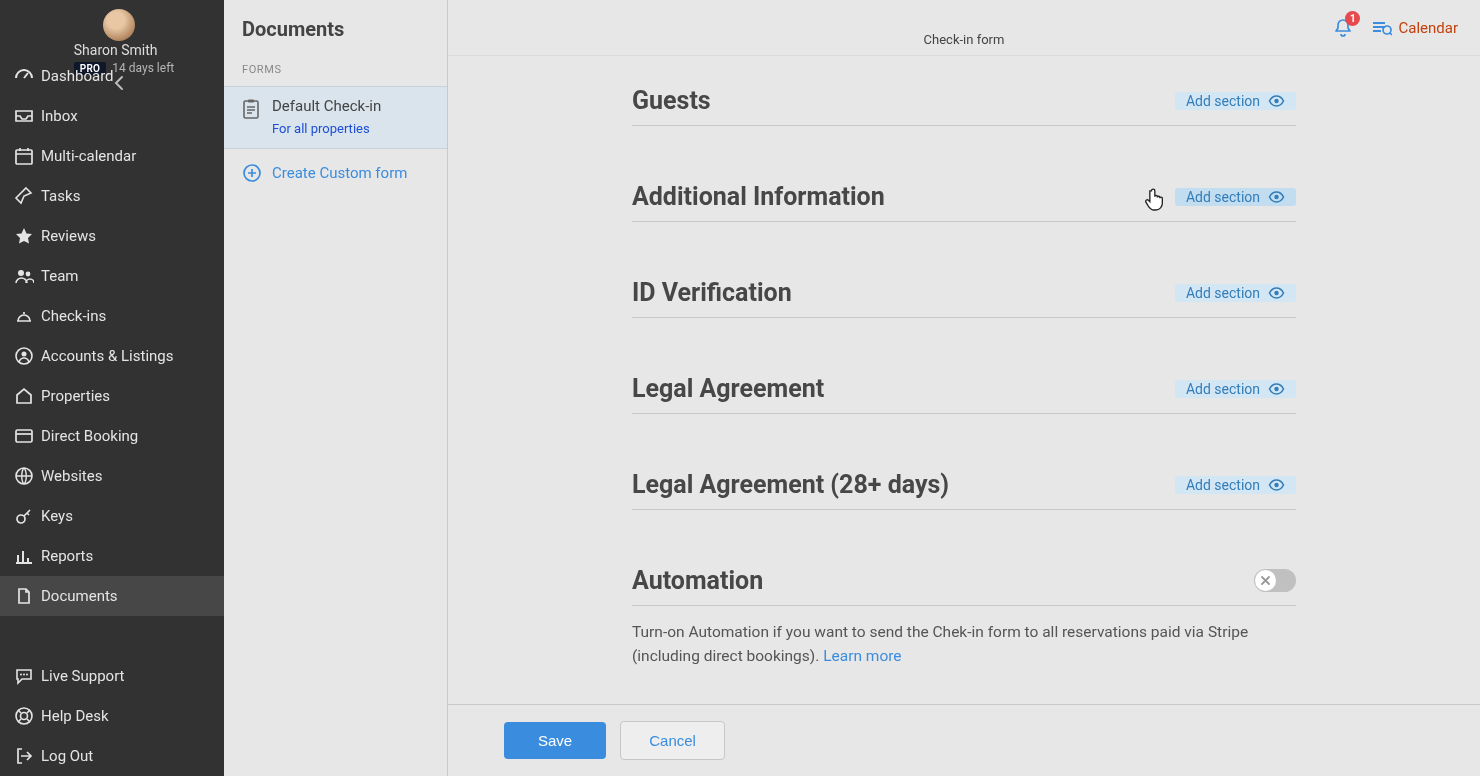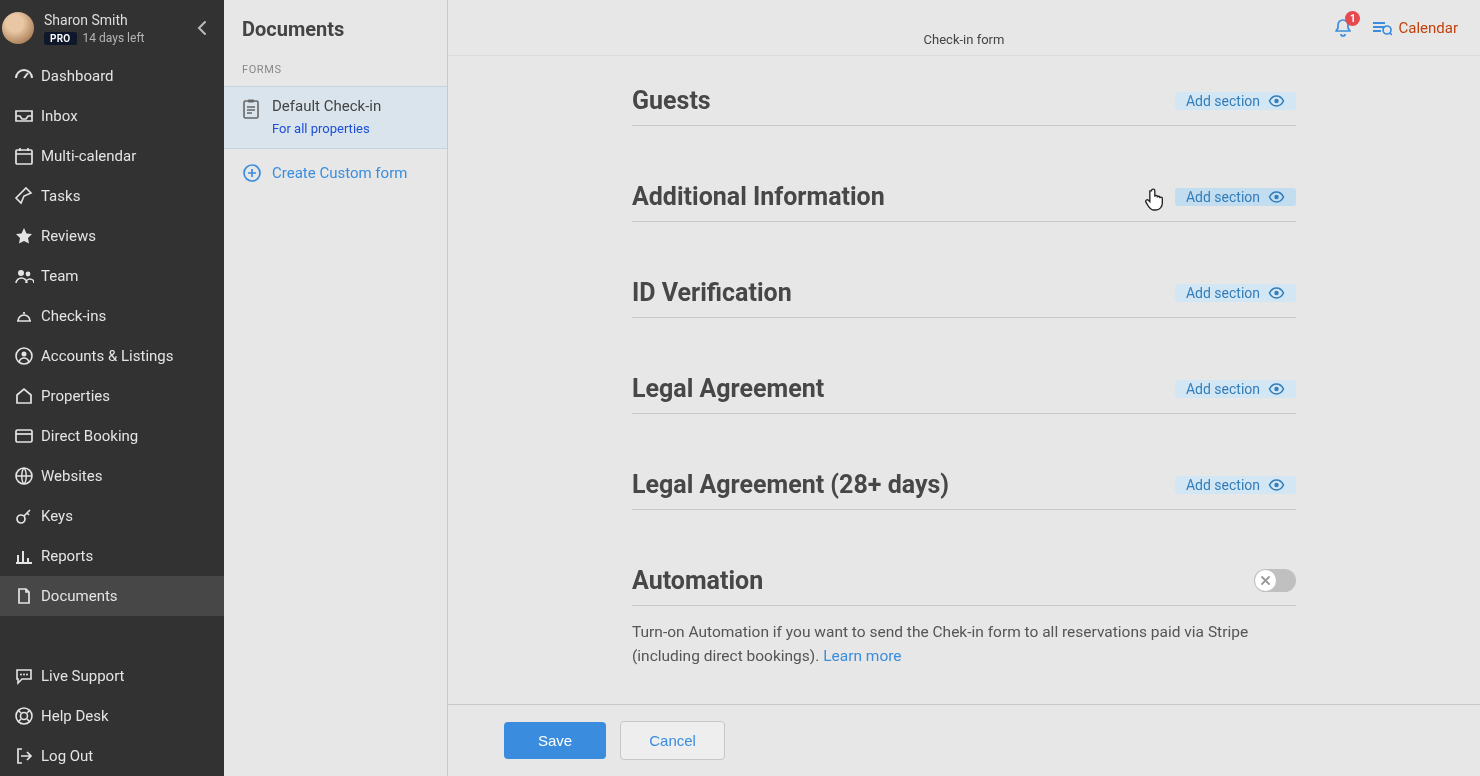--- a/index.html
+++ b/index.html
@@ -19,22 +19,23 @@
   width: 224px;
   background: #323232;
   color: #e4e4e4;
   display: flex;
   flex-direction: column;
   flex-shrink: 0;
 }
 .user-block {
   display: flex;
   align-items: center;
-  padding: 9px 8px 9px 2px;
+  padding: 9px 8px 9px 22px;
   height: 56px;
+  flex-direction: column;
 }
 .avatar {
   width: 32px; height: 32px; border-radius: 50%;
   background: radial-gradient(circle at 40% 35%, #e9c7a5 30%, #a67a52 80%);
   flex-shrink: 0;
 }
 .user-info { margin-left: 10px; flex: 1; }
 .user-name { font-size: 14px; color: #ddd; line-height: 1.3; }
 .badge-row { display: flex; align-items: center; gap: 6px; margin-top: 2px;}
 .pro-badge {

